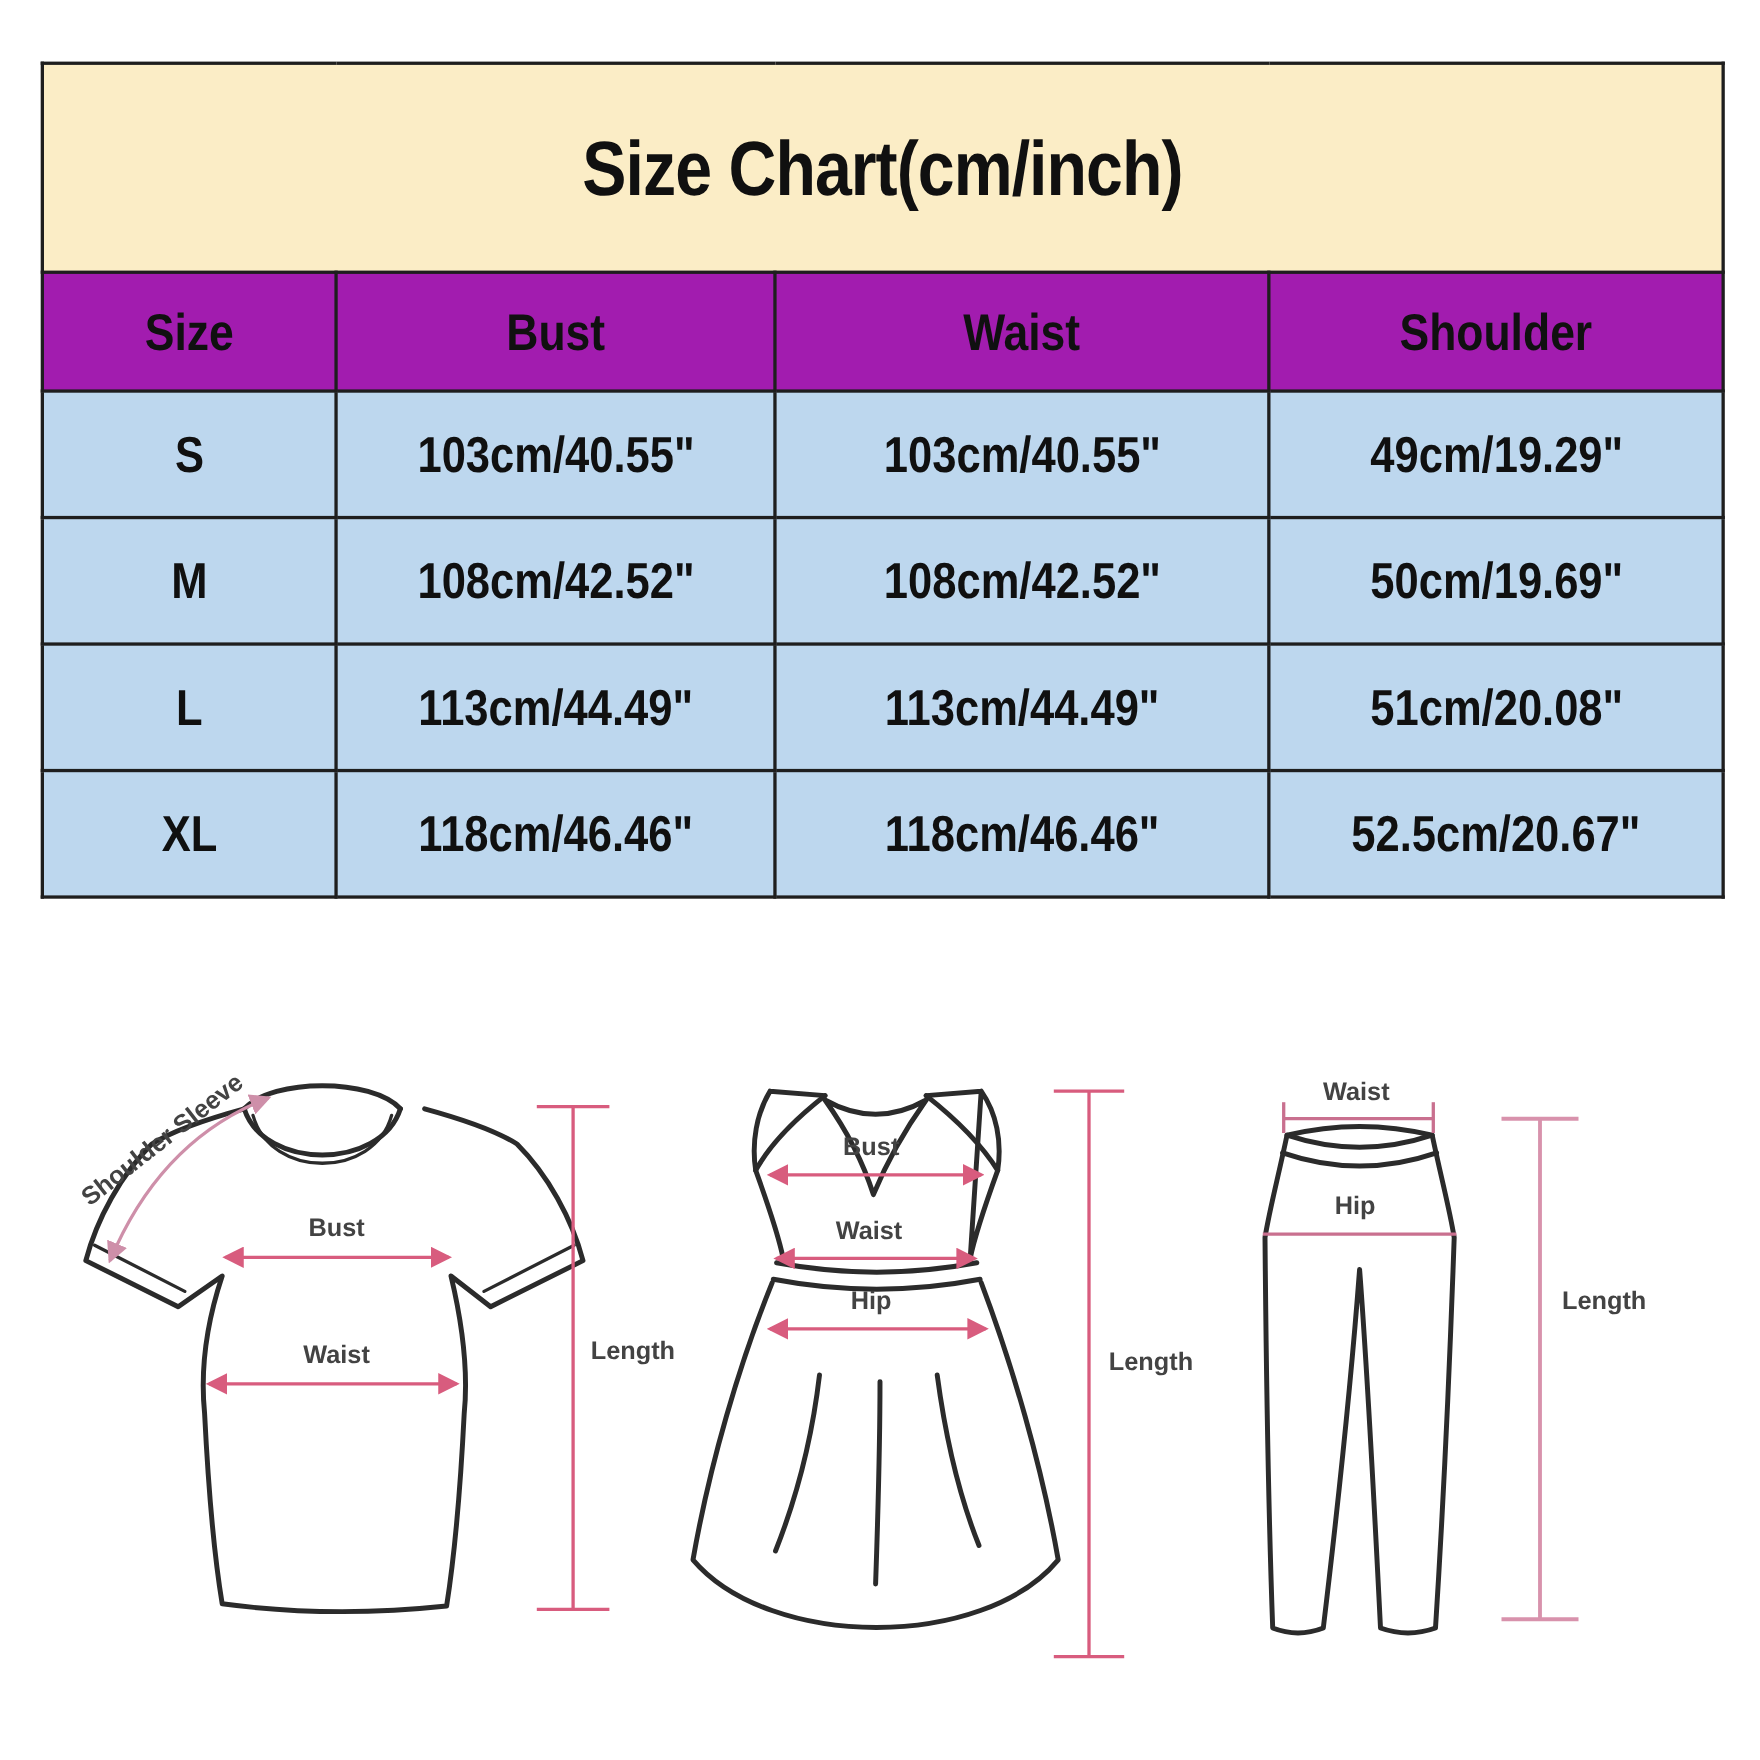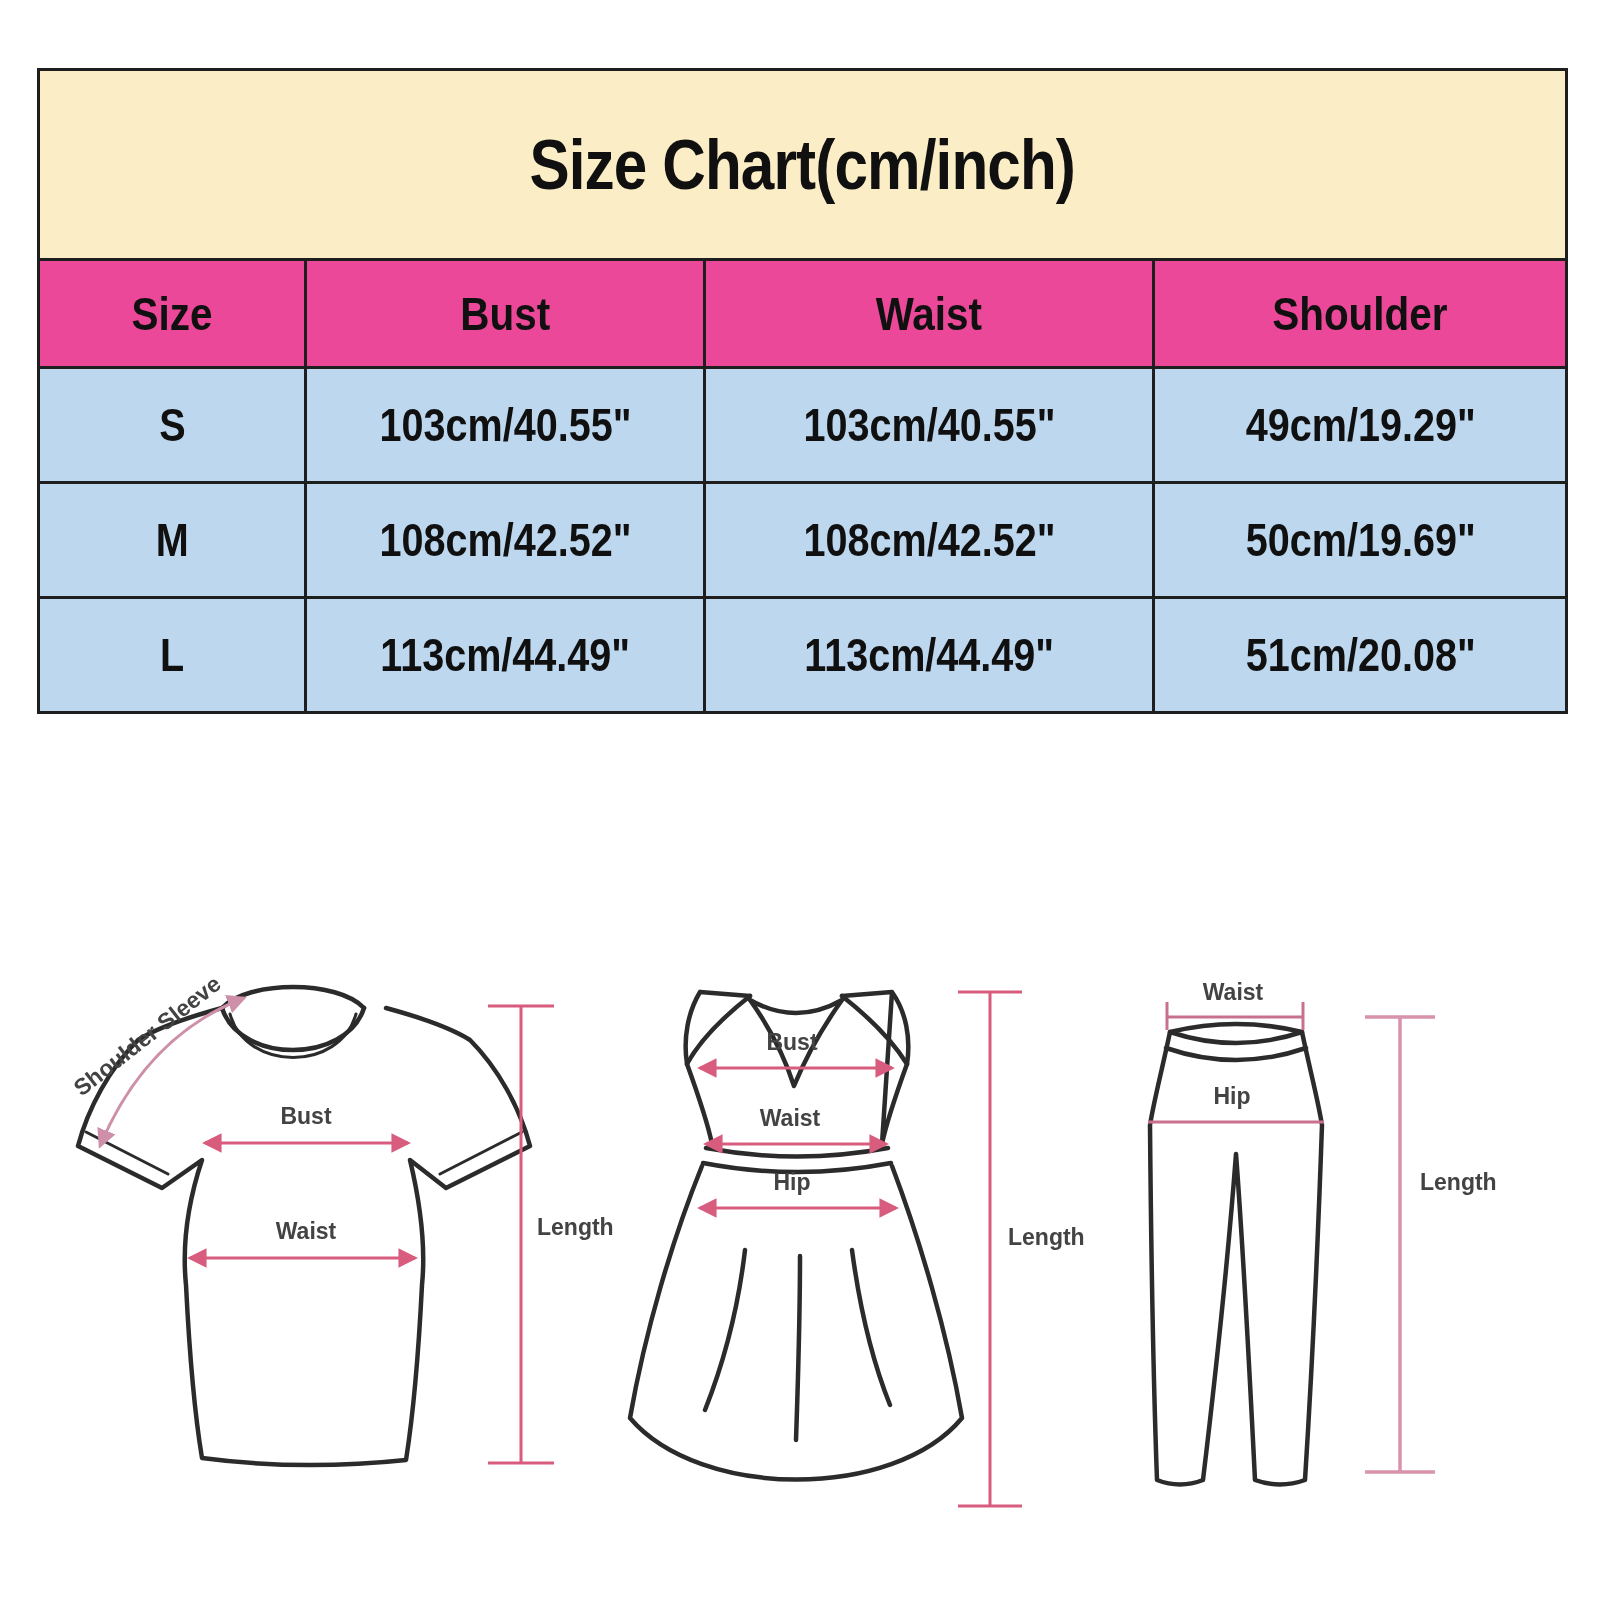--- a/index.html
+++ b/index.html
@@ -1,29 +1,29 @@
 <!DOCTYPE html>
 <html><head>
 <meta charset="utf-8">
 <style>
   html,body{margin:0;padding:0;background:#ffffff;}
   .canvas{
     position:relative;width:1600px;height:1600px;background:#ffffff;overflow:hidden;
     font-family:"Liberation Sans",sans-serif;color:#101010;
   }
   table.size-table{
-    position:absolute;left:37px;top:68px;width:1531px;
+    position:absolute;left:37px;top:56px;width:1531px;
     border-collapse:collapse;table-layout:fixed;
   }
   table.size-table td, table.size-table th{
     border:3px solid #1e1e1e;text-align:center;vertical-align:middle;padding:0;
   }
   .title-cell{background:#FBEDC6;height:187px;}
   .title-cell .cx{font-size:70px;letter-spacing:-1px;}
-  th.hdr{background:#ec4899;height:105px;font-weight:bold;}
+  th.hdr{background:#a21caf;height:105px;font-weight:bold;}
   th.hdr .cx{font-size:47px;}
   td.data{background:#BDD7EE;height:112px;font-weight:bold;}
   td.data .cx{font-size:46px;}
   .cx{
     display:inline-block;transform:scaleX(0.86);transform-origin:center;
     white-space:nowrap;font-weight:bold;color:#101010;
   }
   svg.diagrams{position:absolute;left:0;top:940px;}
   .outline{fill:none;stroke:#2b2b2b;stroke-width:4.5;stroke-linecap:round;stroke-linejoin:round;}
   .thin{fill:none;stroke:#2b2b2b;stroke-width:3;stroke-linecap:round;}
@@ -68,20 +68,26 @@
         <td class="data"><span class="cx">M</span></td>
         <td class="data"><span class="cx">108cm/42.52"</span></td>
         <td class="data"><span class="cx">108cm/42.52"</span></td>
         <td class="data"><span class="cx">50cm/19.69"</span></td>
       </tr>
       <tr>
         <td class="data"><span class="cx">L</span></td>
         <td class="data"><span class="cx">113cm/44.49"</span></td>
         <td class="data"><span class="cx">113cm/44.49"</span></td>
         <td class="data"><span class="cx">51cm/20.08"</span></td>
+      </tr>
+      <tr>
+        <td class="data"><span class="cx">XL</span></td>
+        <td class="data"><span class="cx">118cm/46.46"</span></td>
+        <td class="data"><span class="cx">118cm/46.46"</span></td>
+        <td class="data"><span class="cx">52.5cm/20.67"</span></td>
       </tr>
     </tbody>
   </table>
 
   <svg class="diagrams" width="1600" height="660" viewBox="0 0 1600 660">
     <defs>
       <marker id="arrC" viewBox="0 0 10 10" refX="8.5" refY="5" markerWidth="6.5" markerHeight="6.5" orient="auto-start-reverse">
         <path d="M0 0 L10 5 L0 10 Z" fill="#D85C7E"></path>
       </marker>
       <marker id="arrS" viewBox="0 0 10 10" refX="8.5" refY="5" markerWidth="6.5" markerHeight="6.5" orient="auto-start-reverse">

